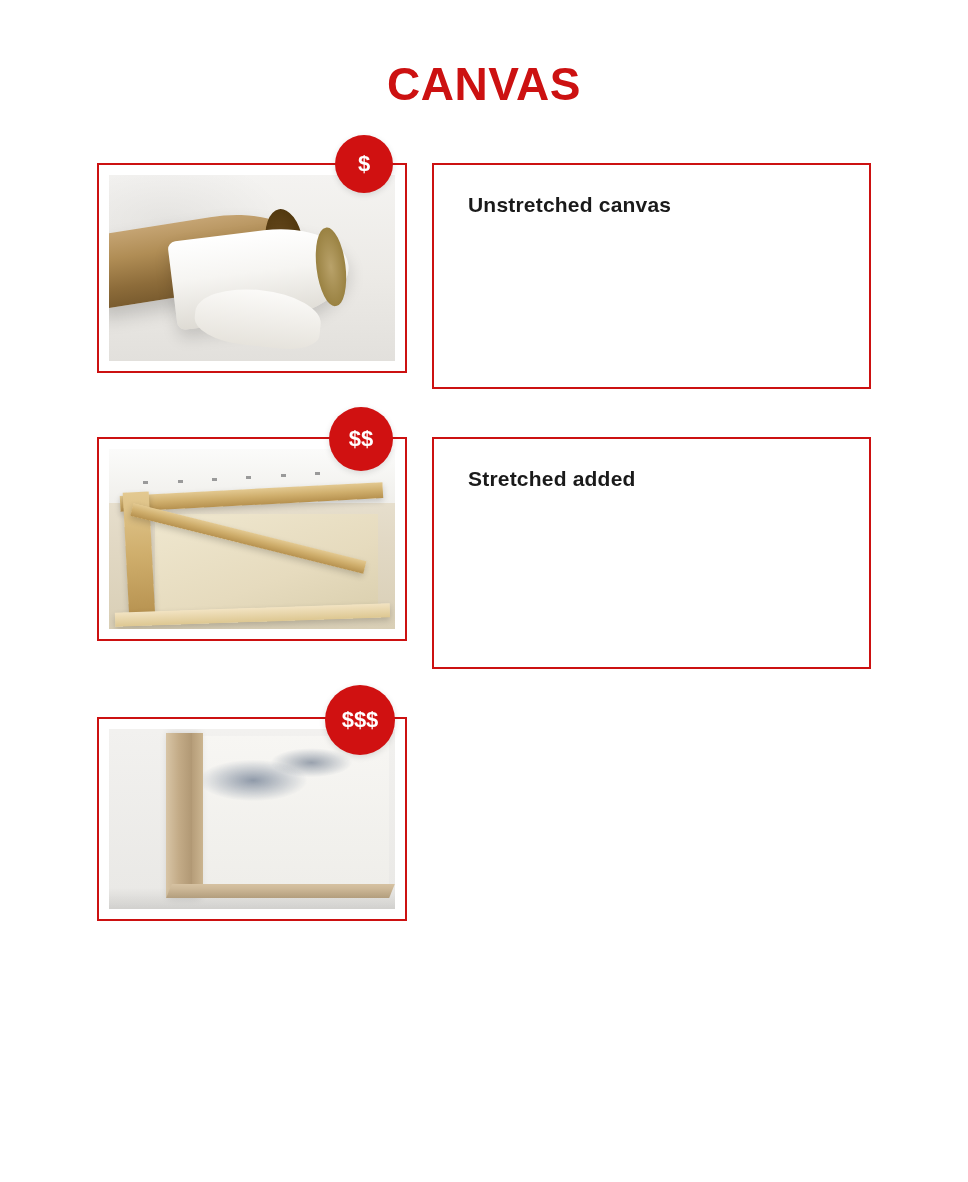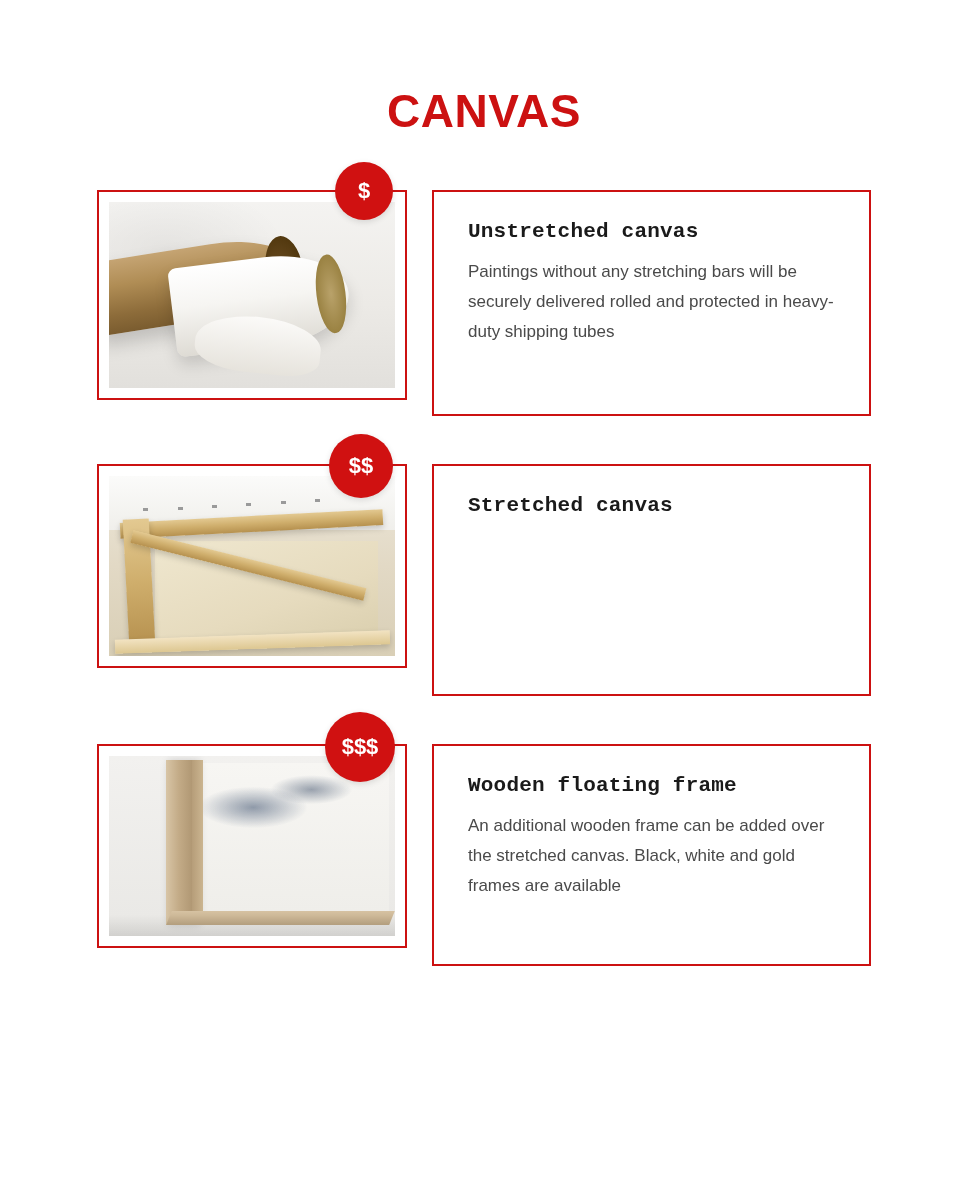--- a/index.html
+++ b/index.html
@@ -18,21 +18,21 @@
 
   .page {
     width: 968px;
     height: 1182px;
     position: relative;
     background: #ffffff;
   }
 
   
   .title-block {
-    padding-top: 80px;
+    padding-top: 53px;
     text-align: center;
   }
   .title-line {
     color: #cc1111;
     font-weight: bold;
     font-size: 46px;
     letter-spacing: 0.5px;
     line-height: 62px;
     text-transform: uppercase;
   }
@@ -241,21 +241,20 @@
     border: 2px solid #cc1111;
     background: #ffffff;
     padding: 28px 34px 26px 34px;
   }
   .card-title {
     font-size: 21px;
     font-weight: bold;
     color: #1a1a1a;
     margin: 0 0 14px 0;
     letter-spacing: 0.2px;
-    font-family: Liberation Mono, monospace;
   }
   .card-desc {
     font-size: 17px;
     line-height: 30px;
     color: #4a4a4a;
     margin: 0;
   }
 
   
   .row-1 .img-card .photo { padding-bottom: 65%; }
@@ -287,21 +286,20 @@
             <div class="paper-roll">
               <div class="paper-edge"></div>
             </div>
             <div class="paper-curl"></div>
           </div>
         </div>
       </div>
       <div class="badge badge-1">$</div>
       <div class="text-card">
         <h3 class="card-title">Unstretched canvas</h3>
-        <p class="card-desc">Paintings without any stretching bars will be securely delivered rolled and protected in heavy-duty shipping tubes</p>
       </div>
     </div>
 
     <div class="row row-2">
       <div class="img-card">
         <div class="photo">
           <div class="photo-inner photo-bars">
             <div class="bars-canvas-white"></div>
             <div class="bars-inner"></div>
             <div class="bar bar-top"></div>
@@ -312,37 +310,33 @@
             <div class="bar-staple" style="left:24%;top:17%;"></div>
             <div class="bar-staple" style="left:36%;top:16%;"></div>
             <div class="bar-staple" style="left:48%;top:15%;"></div>
             <div class="bar-staple" style="left:60%;top:14%;"></div>
             <div class="bar-staple" style="left:72%;top:13%;"></div>
           </div>
         </div>
       </div>
       <div class="badge badge-2">$$</div>
       <div class="text-card">
-        <h3 class="card-title">Stretched canvas</h3>
+        <h3 class="card-title">Stretched added</h3>
       </div>
     </div>
 
     <div class="row row-3">
       <div class="img-card">
         <div class="photo">
           <div class="photo-inner photo-frame">
             <div class="frame-art"></div>
             <div class="frame-wood-v"></div>
             <div class="frame-wood-side"></div>
             <div class="frame-wood-h"></div>
             <div class="frame-shadow"></div>
           </div>
         </div>
       </div>
       <div class="badge badge-3">$$$</div>
-      <div class="text-card">
-        <h3 class="card-title">Wooden floating frame</h3>
-        <p class="card-desc">An additional wooden frame can be added over the stretched canvas. Black, white and gold frames are available</p>
-      </div>
     </div>
 
   </div>
 </div>
 
 </body></html>

